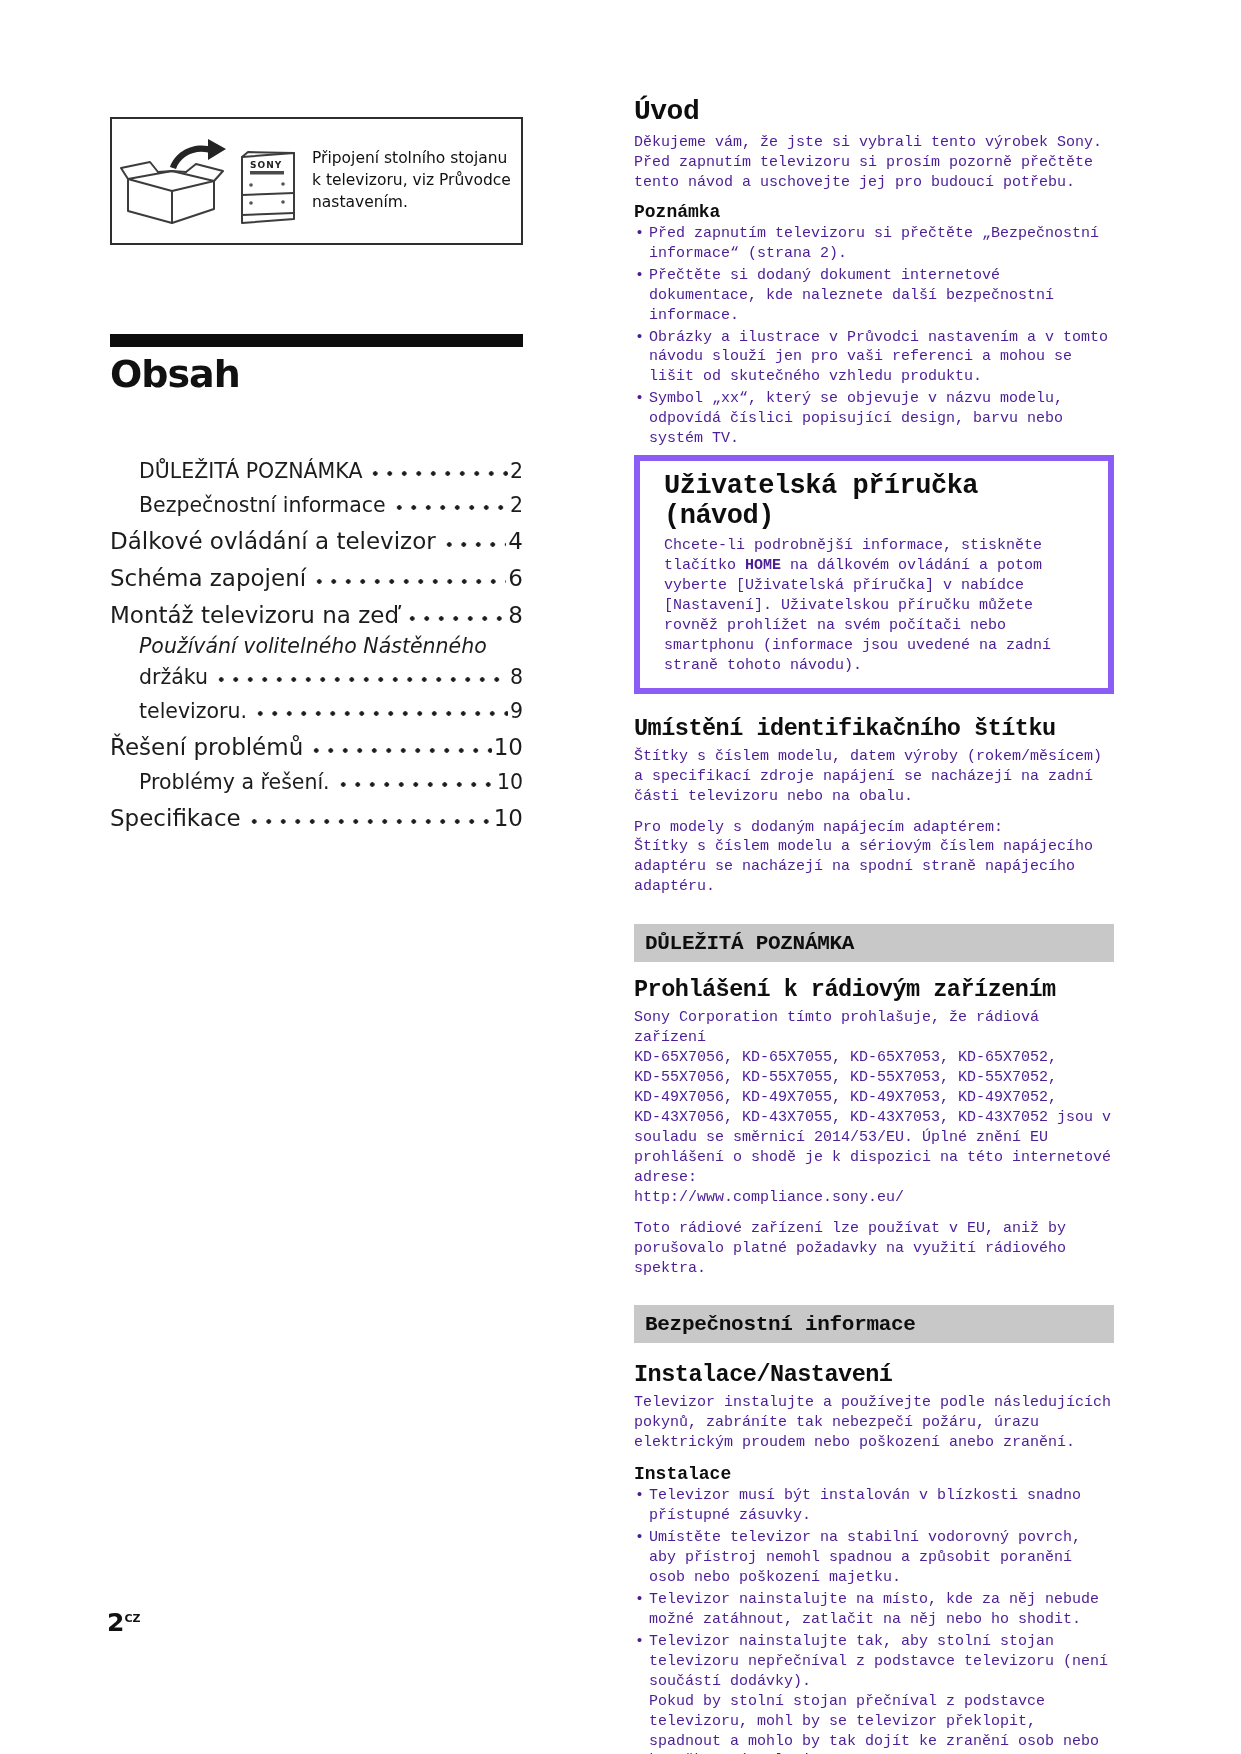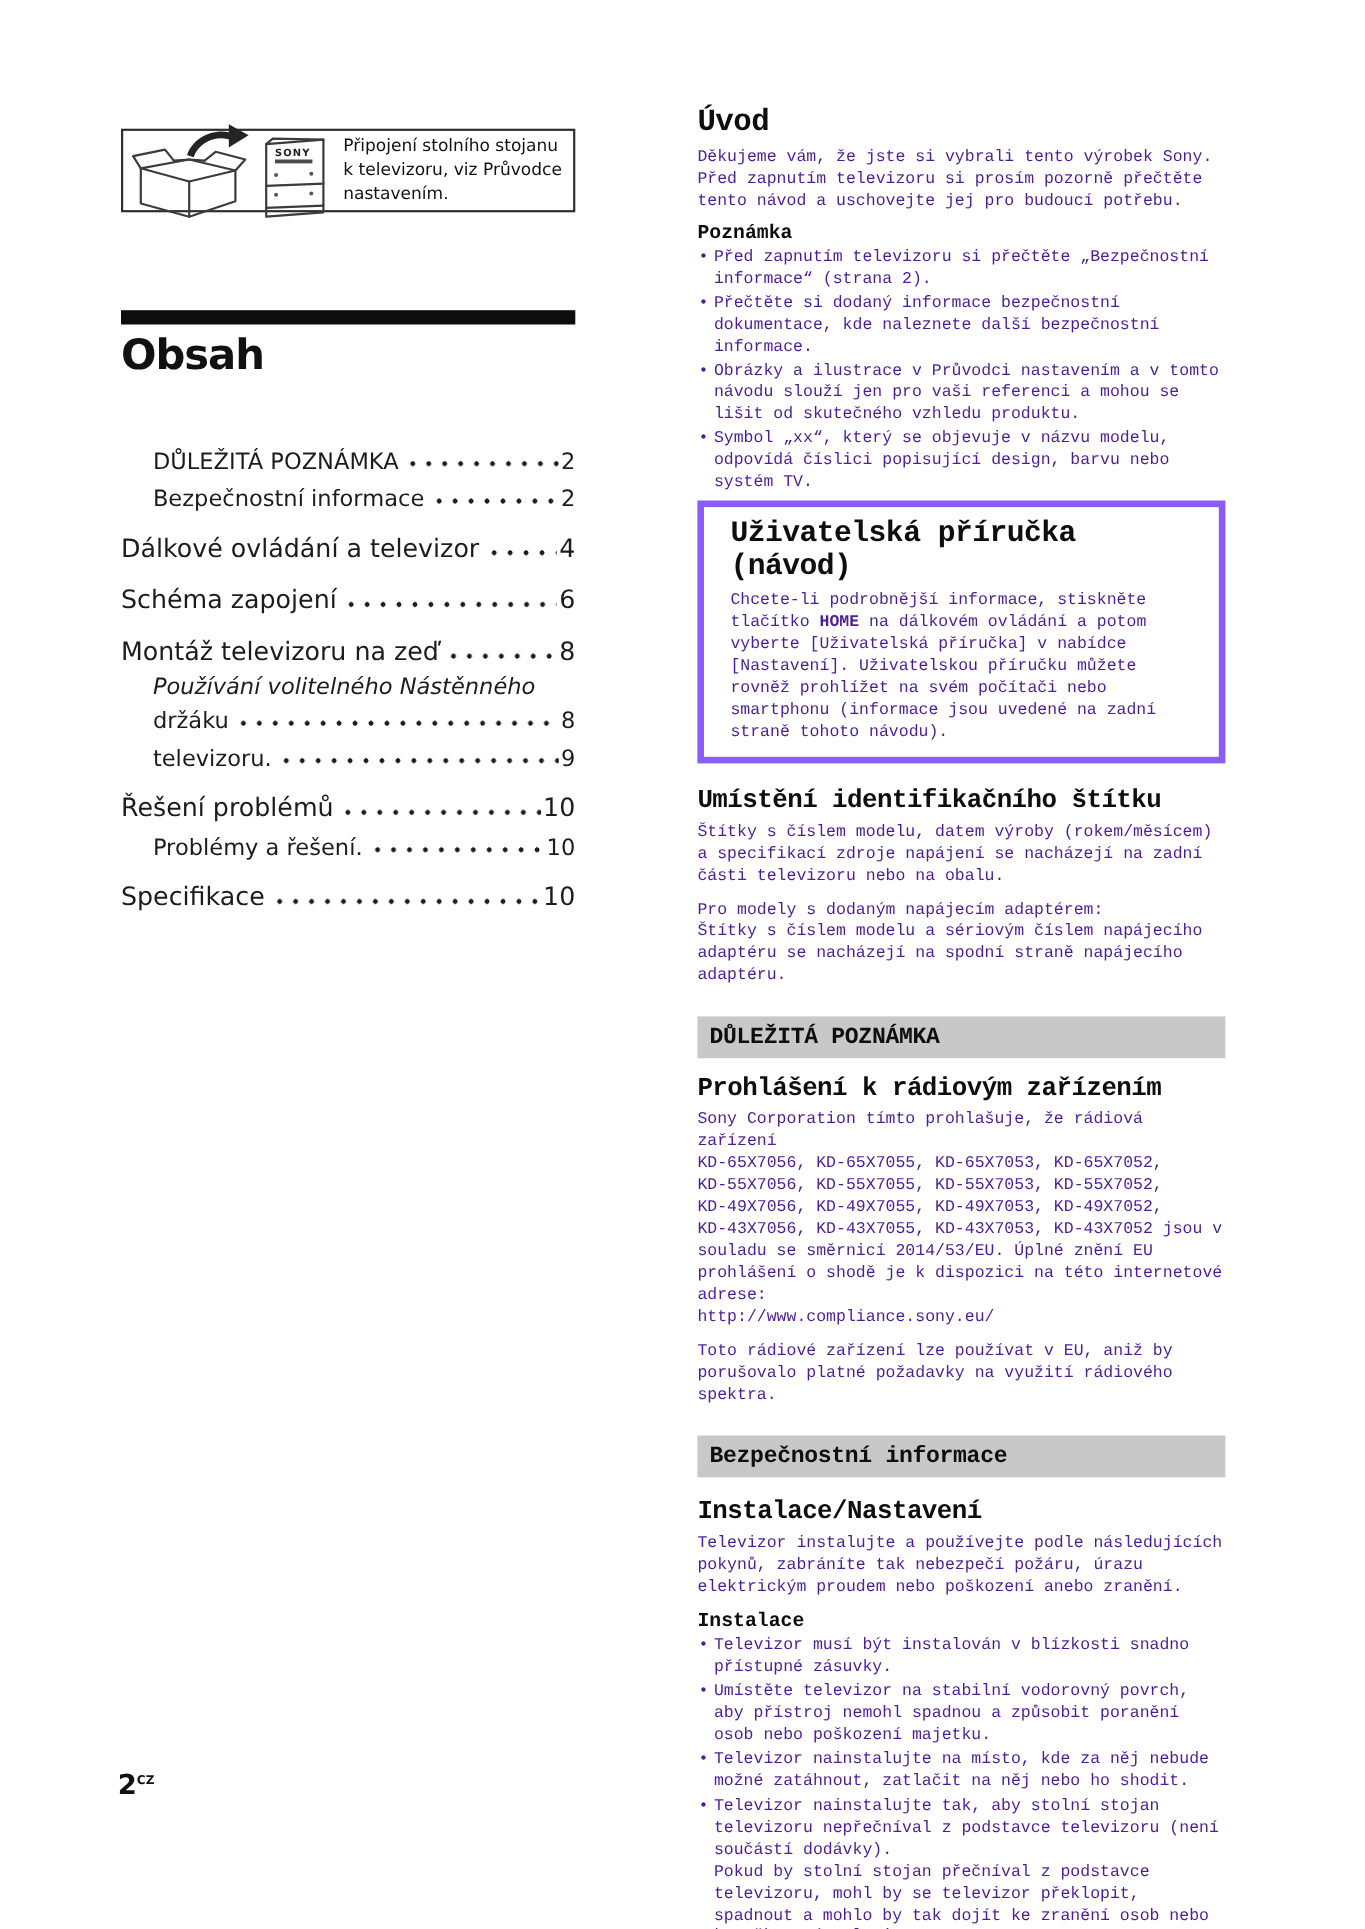--- a/index.html
+++ b/index.html
@@ -11,37 +11,37 @@
     color:#1c1c1c;
     overflow:hidden;
   }
   .prelines { white-space:pre-line; }
 
   
   .left-col { position:absolute; left:110px; top:117px; width:413px; }
 
   .intro-box {
     border:2px solid #2e2e2e;
-    height:76px;
+    height:128px;
     display:flex; align-items:center; gap:10px;
     padding:6px 10px 6px 8px;
   }
   .intro-box .ill { flex:0 0 auto; }
   .intro-box .txt { font-size:15.5px; line-height:1.4; color:#111; }
 
   .black-bar { margin-top:89px; height:13px; background:#0d0d0d; }
 
   .obsah-title {
     margin-top:5px;
     font-size:38px; font-weight:bold; letter-spacing:-1px; color:#111;
   }
 
   .toc { margin-top:58px; font-variant-numeric:tabular-nums; }
   .toc-row { display:flex; align-items:flex-end; }
-  .toc-entry { margin-top:15px; }
+  .toc-entry { margin-top:5px; }
   .toc-entry.lvl1 { margin-top:5px; }
   .lvl0 { font-size:23px; }
   .lvl0 .toc-row { min-height:32px; }
   .lvl1 { font-size:20.5px; padding-left:29px; }
   .lvl1 .toc-row { min-height:29px; }
   .toc-label { white-space:nowrap; }
   .toc-line1 { line-height:1.32;font-style:italic; }
   .toc-leader {
     flex:1; align-self:stretch;
     margin:0 2px 0 6px;
@@ -233,21 +233,21 @@
 
 <div class="right-col">
 
   <div class="h-big">Úvod</div>
   <p class="prelines">Děkujeme vám, že jste si vybrali tento výrobek Sony.
 Před zapnutím televizoru si prosím pozorně přečtěte tento návod a uschovejte jej pro budoucí potřebu.</p>
 
   <div class="h-small note-title">Poznámka</div>
   <ul class="blist">
     <li>Před zapnutím televizoru si přečtěte „Bezpečnostní informace“ (strana 2).</li>
-    <li>Přečtěte si dodaný informace bezpečnostní dokumentace, kde naleznete další bezpečnostní informace.</li>
+    <li>Přečtěte si dodaný dokument internetové dokumentace, kde naleznete další bezpečnostní informace.</li>
     <li>Obrázky a ilustrace v Průvodci nastavením a v tomto návodu slouží jen pro vaši referenci a mohou se lišit od skutečného vzhledu produktu.</li>
     <li>Symbol „xx“, který se objevuje v názvu modelu, odpovídá číslici popisující design, barvu nebo systém TV.</li>
   </ul>
 
   <div class="guide-box">
     <div class="h-big">Uživatelská příručka (návod)</div>
     <p><span>Chcete-li podrobnější informace, stiskněte tlačítko </span><b>HOME</b><span> na dálkovém ovládání a potom vyberte [Uživatelská příručka] v nabídce [Nastavení]. Uživatelskou příručku můžete rovněž prohlížet na svém počítači nebo smartphonu (informace jsou uvedené na zadní straně tohoto návodu).</span></p>
   </div>
 
   <div class="sect">

